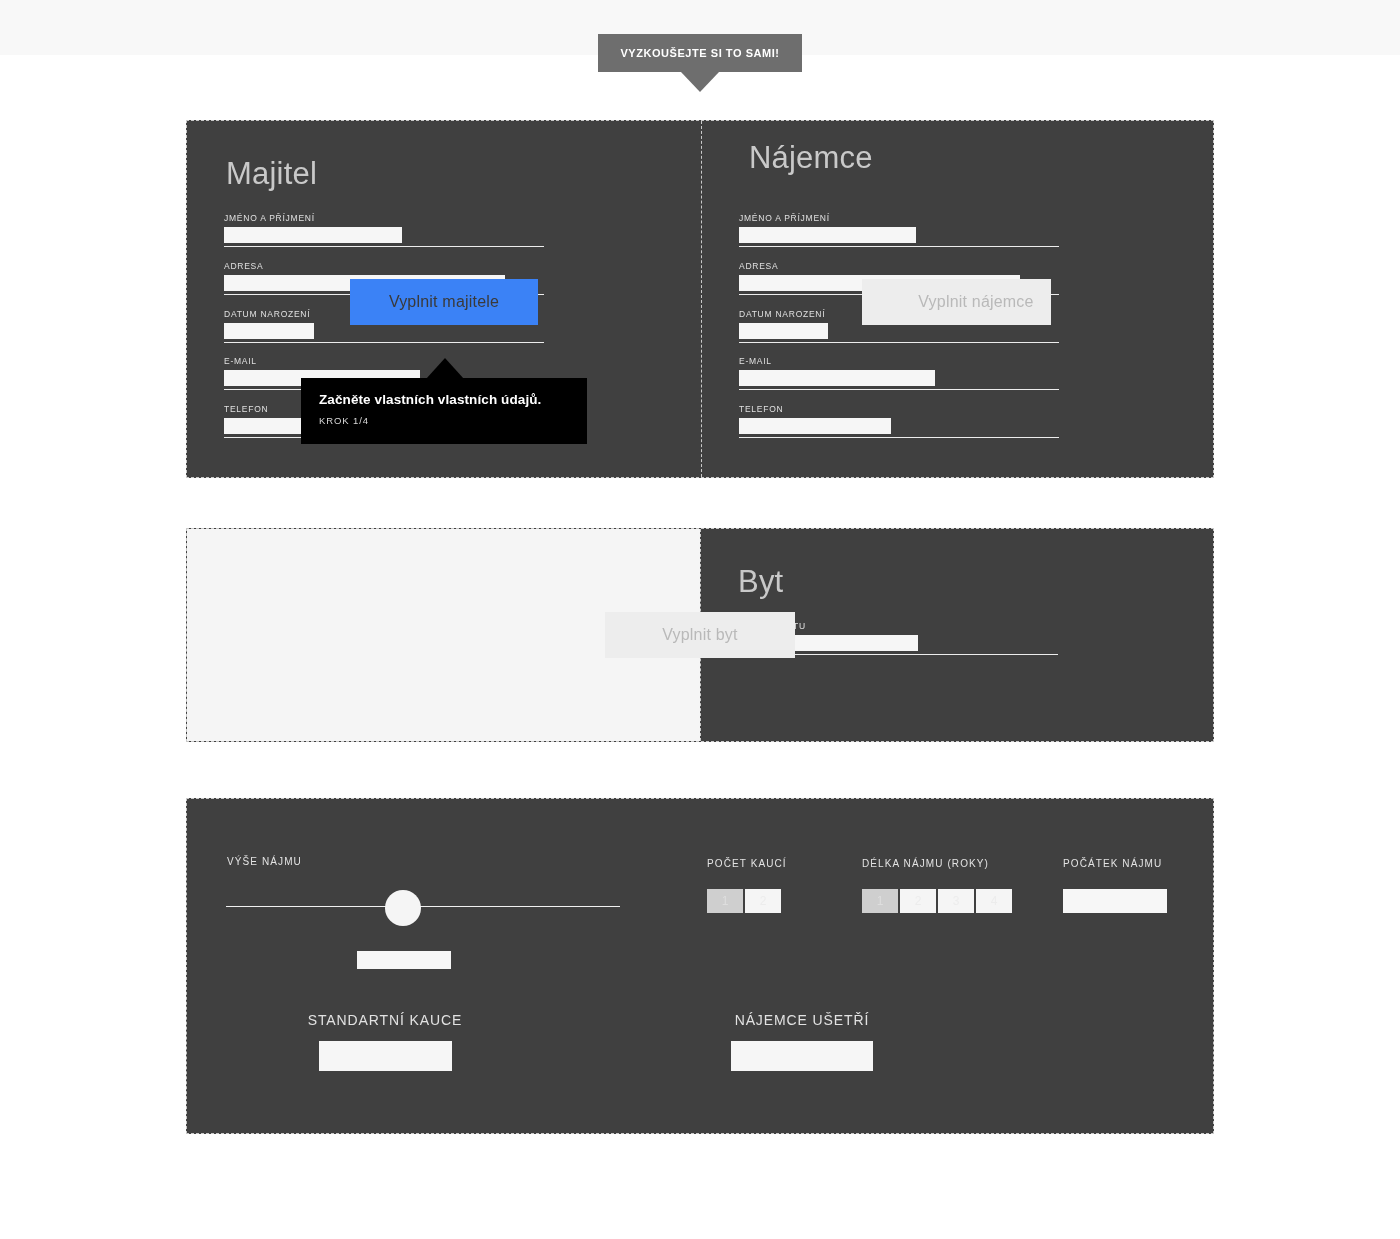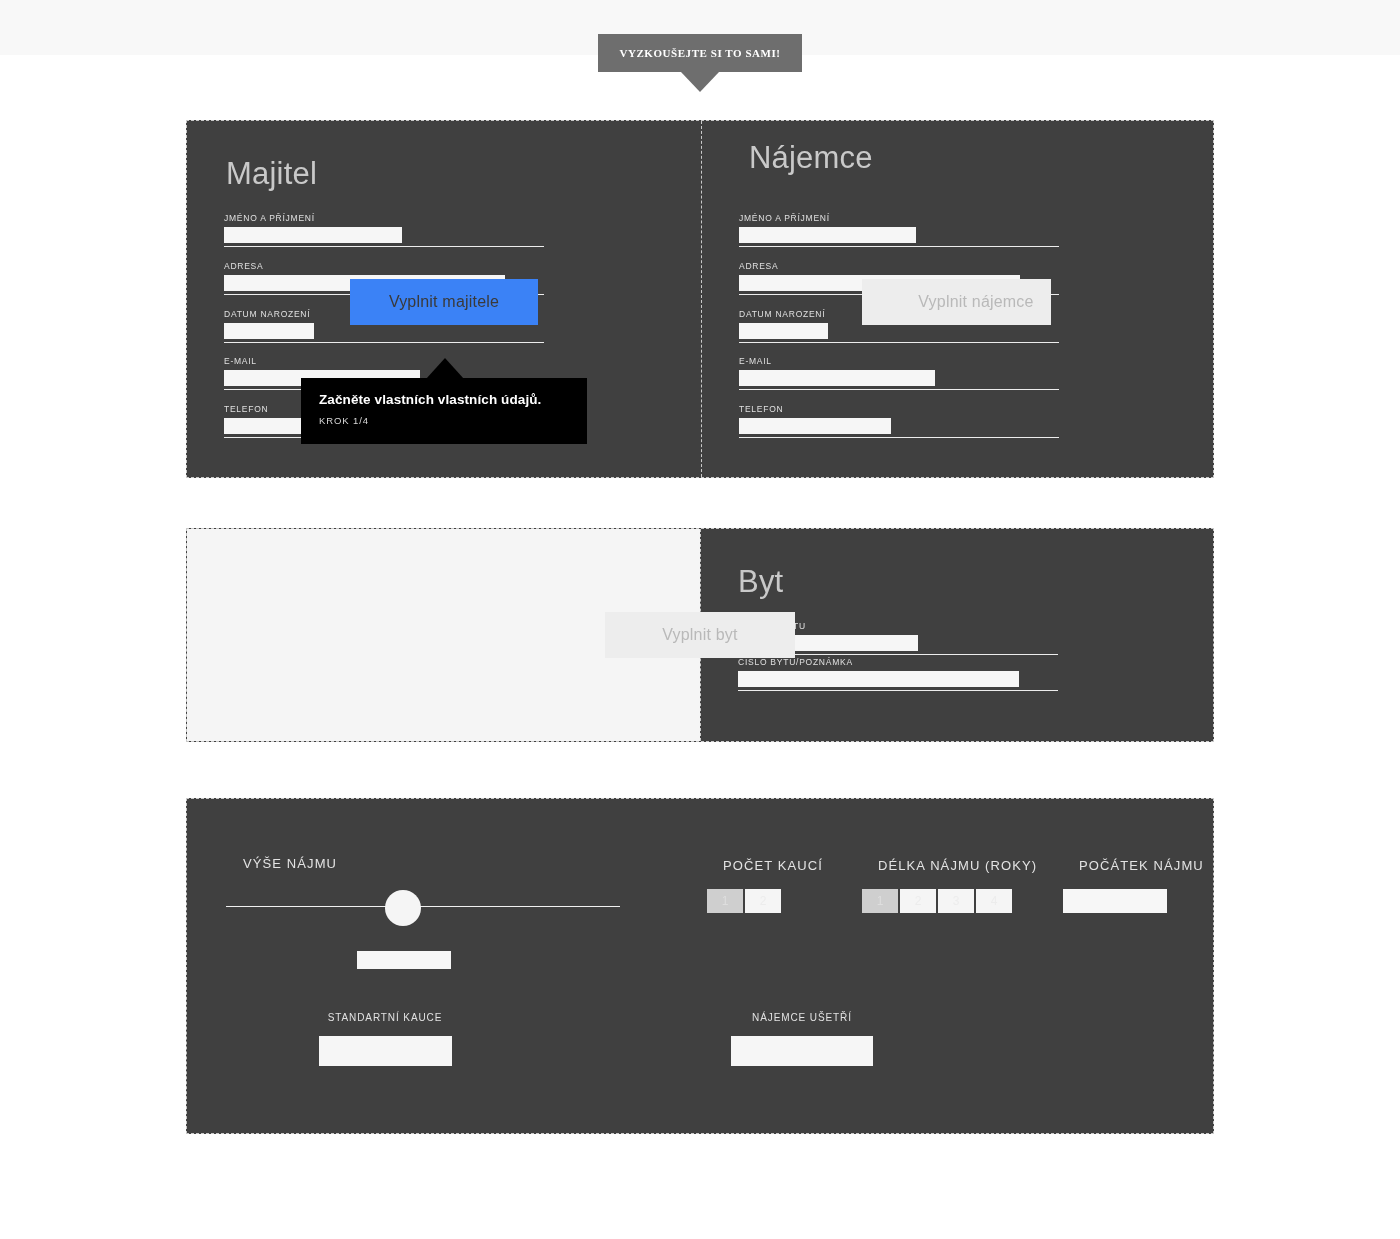--- a/index.html
+++ b/index.html
@@ -29,21 +29,20 @@
   }
 
   .banner {
     position: absolute;
     left: 598px; top: 34px;
     width: 204px; height: 38px;
     background: #6e6e6e;
     display: flex;
     align-items: center;
     justify-content: center;
-    font-family: Liberation Serif, serif;
   }
   .banner-label {
     color: #ffffff;
     font-size: 11px;
     font-weight: bold;
     letter-spacing: 0.55px;
     white-space: nowrap;
   }
   .banner-arrow {
     position: absolute;
@@ -146,27 +145,26 @@
     color: #d8d8d8;
     font-size: 9.5px;
     letter-spacing: 0.9px;
     display: block;
     margin-top: 8px;
   }
 
   
   .term-block { position: absolute; }
   .term-label {
-    font-size: 13px;
+    font-size: 10px;
     letter-spacing: 1.1px;
     color: #e3e3e3;
     text-transform: uppercase;
     white-space: nowrap;
     display: block;
-    margin-left: 16px;
   }
 
   .slider-track {
     position: absolute;
     left: 226px; top: 906px;
     width: 394px; height: 1px;
     background: #f0f0f0;
   }
   .slider-thumb {
     position: absolute;
@@ -196,21 +194,21 @@
 
   .date-input {
     position: absolute;
     left: 1063px; top: 889px;
     width: 104px; height: 24px;
     background: #f7f7f7;
   }
 
   .summary { position: absolute; text-align: center; }
   .summary-label {
-    font-size: 10px;
+    font-size: 14px;
     letter-spacing: 0.9px;
     color: #e2e2e2;
     text-transform: uppercase;
     white-space: nowrap;
     display: block;
   }
   .summary-box {
     margin: 13px auto 0 auto;
     height: 30px;
     background: #f6f6f6;
@@ -320,25 +318,20 @@
 
     <div class="panel" style="left:514px; width:514px;">
       <div class="panel-title" style="left:37px; top:35px;">Byt</div>
 
       <div class="field" style="left:37px; top:92px; width:320px;">
         <span class="field-label">ADRESA BYTU</span>
         <div class="field-input" style="width:180px;"></div>
         <div class="field-rule" style="width:320px;"></div>
       </div>
 
-      <div class="field" style="left:37px; top:128px; width:320px;">
-        <span class="field-label">ČÍSLO BYTU/POZNÁMKA</span>
-        <div class="field-input" style="width:281px;"></div>
-        <div class="field-rule" style="width:320px;"></div>
-      </div>
     </div>
   </div>
 
   <div class="cta cta-inactive" style="left:605px; top:612px; width:190px; height:46px;">
     <span>Vyplnit byt</span>
   </div>
 
   <div class="section" id="section-terms"></div>
 
   <div class="term-block" style="left:227px; top:856px;">

